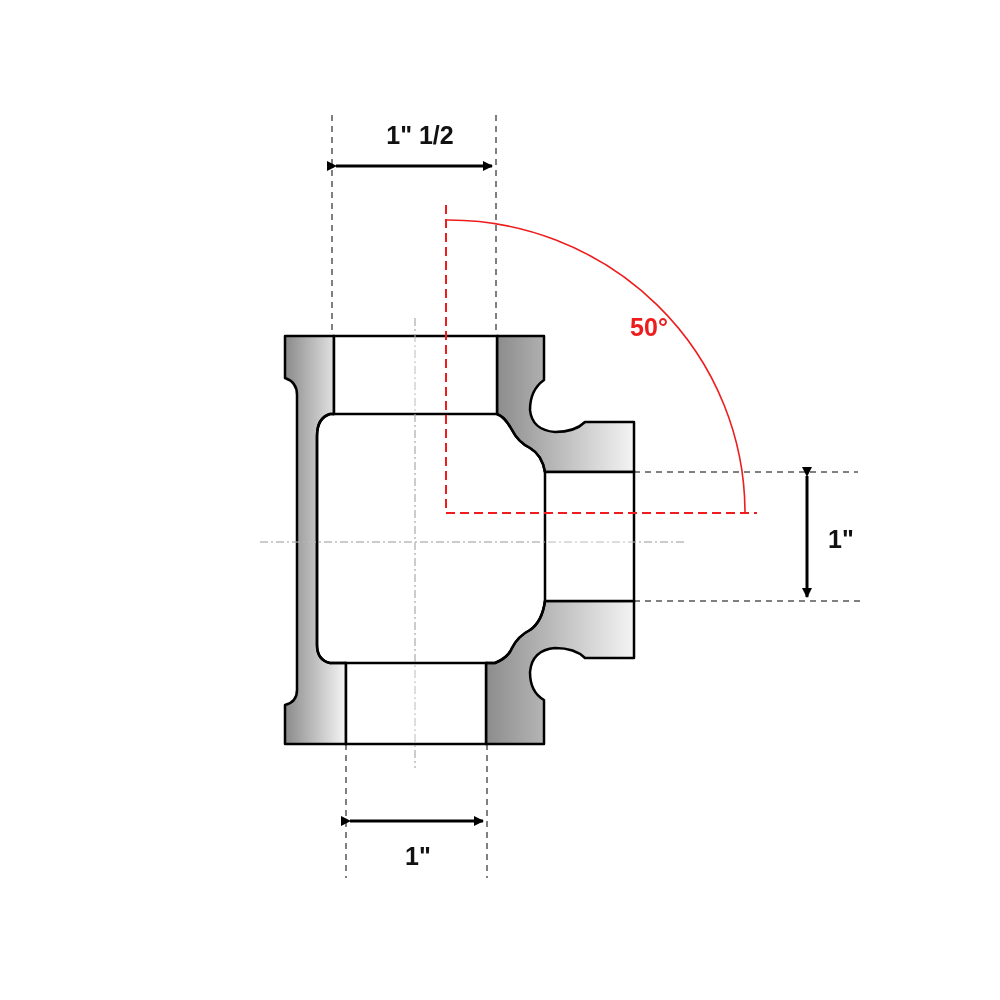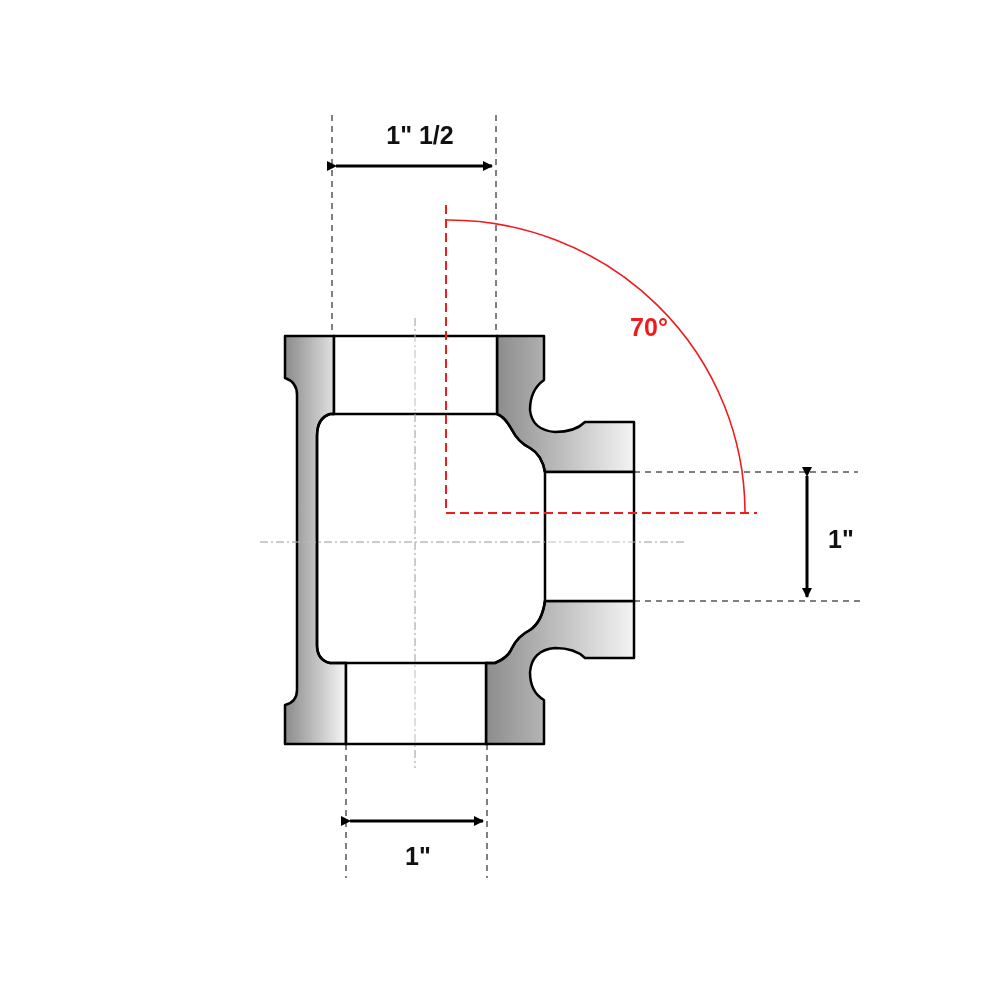--- a/index.html
+++ b/index.html
@@ -78,14 +78,14 @@
     <g stroke="#ee1c1c" fill="none">
       <line x1="446" y1="205" x2="446" y2="513" stroke-width="2" stroke-dasharray="9,5"></line>
       <line x1="446" y1="513" x2="757" y2="513" stroke-width="2" stroke-dasharray="9,5"></line>
       <path d="M446,220 A297,293 0 0 1 745,513" stroke-width="1.6"></path>
     </g>
   </svg>
 
   <div class="dim-label" style="left:420px; top:135px;">1" 1/2</div>
   <div class="dim-label" style="left:418px; top:856px;">1"</div>
   <div class="dim-label" style="left:841px; top:539px;">1"</div>
-  <div class="dim-label angle-label" style="left:649px; top:327px;">70°</div>
+  <div class="dim-label angle-label" style="left:649px; top:327px;">50°</div>
 </div>
 
 </body></html>

